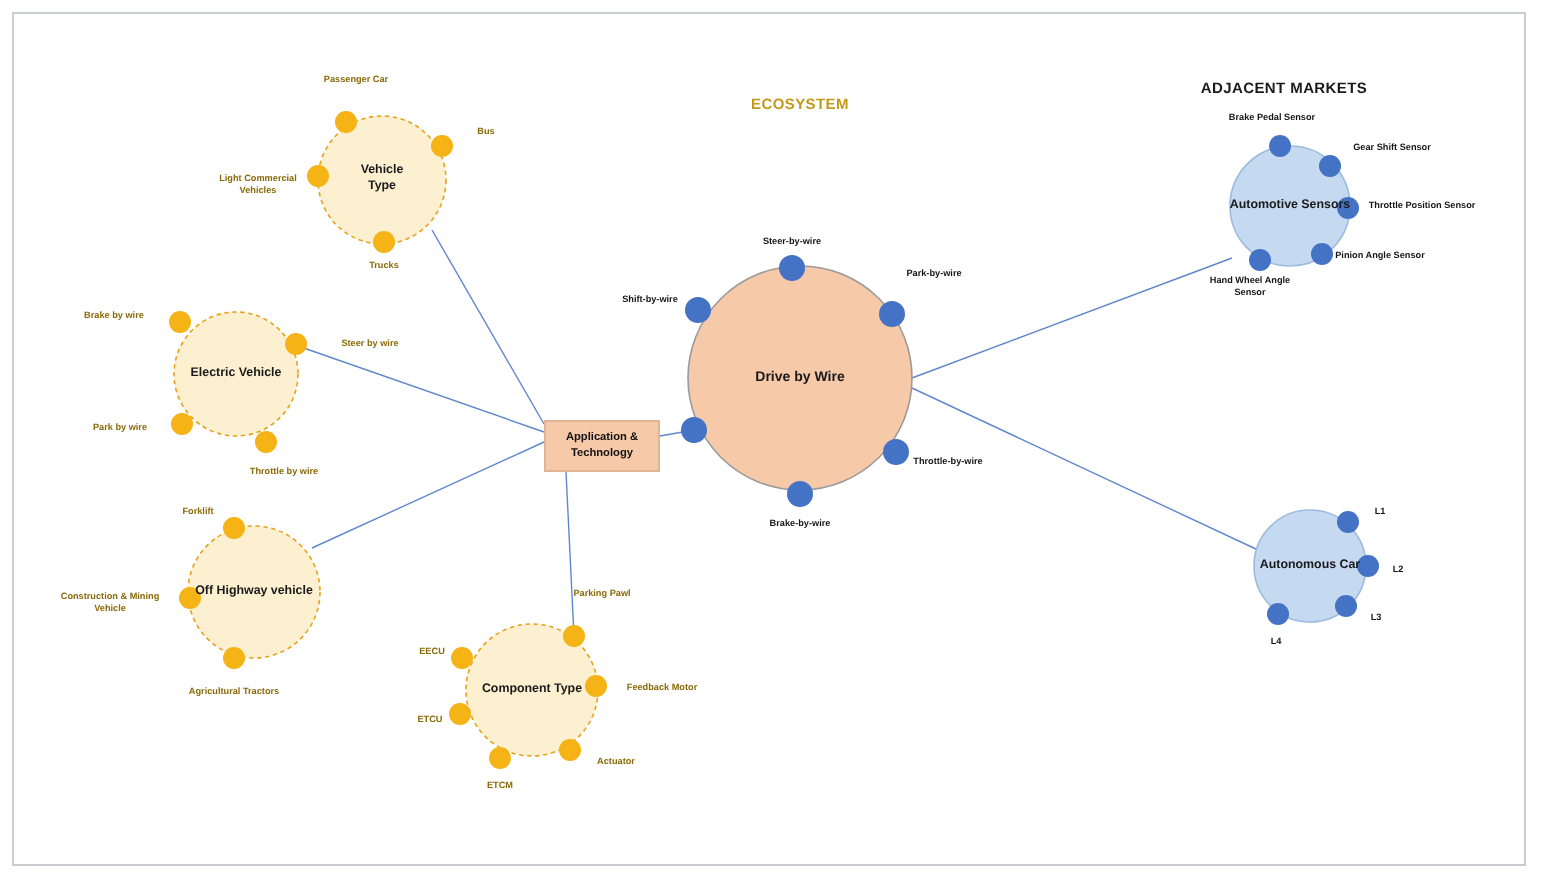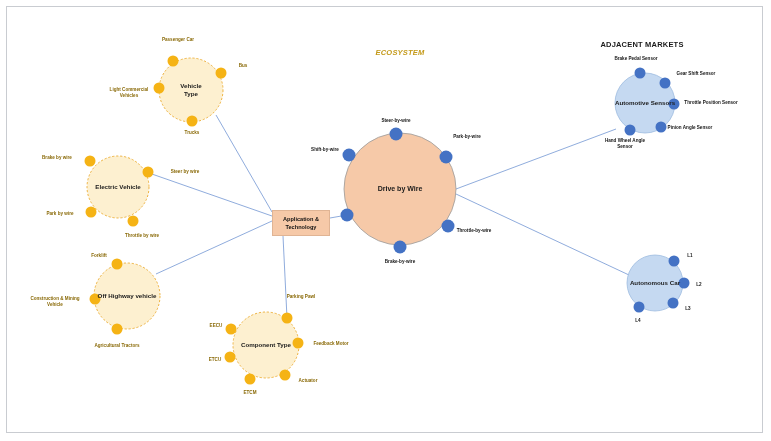--- a/index.html
+++ b/index.html
@@ -177,16 +177,16 @@
       <div class="node-label" style="left: 690px; top: 128px;">Pinion Angle Sensor</div>
       <div class="node-label" style="left: 625px; top: 144px;">Hand Wheel Angle
 Sensor</div>
       <div class="hub-label" style="left: 655px; top: 283px;">Autonomous Car</div>
       <div class="node-label" style="left: 690px; top: 256px;">L1</div>
       <div class="node-label" style="left: 699px; top: 285px;">L2</div>
       <div class="node-label" style="left: 688px; top: 309px;">L3</div>
       <div class="node-label" style="left: 638px; top: 321px;">L4</div>
       <div class="center-box" style="left: 272px; top: 210px; width: 58px; height: 26px;">Application &amp;
 Technology</div>
-      <div class="section-title" style="left: 400px; top: 52px; color: rgb(196, 154, 26); transform: translate(-50%, -50%); font-style: italic;">ECOSYSTEM</div>
+      <div class="section-title" style="left: 400px; top: 52px; color: rgb(196, 154, 26); transform: translate(-50%, -50%);">ECOSYSTEM</div>
       <div class="section-title" style="left: 642px; top: 44px; color: rgb(26, 26, 26); transform: translate(-50%, -50%);">ADJACENT MARKETS</div>
     </div>
 </div>
 
 </body></html>

